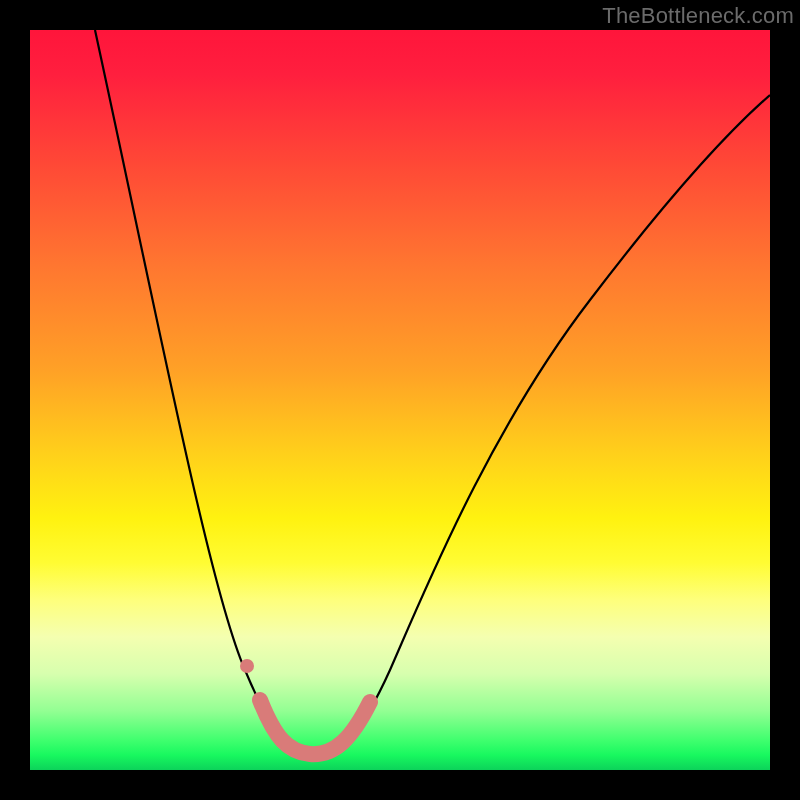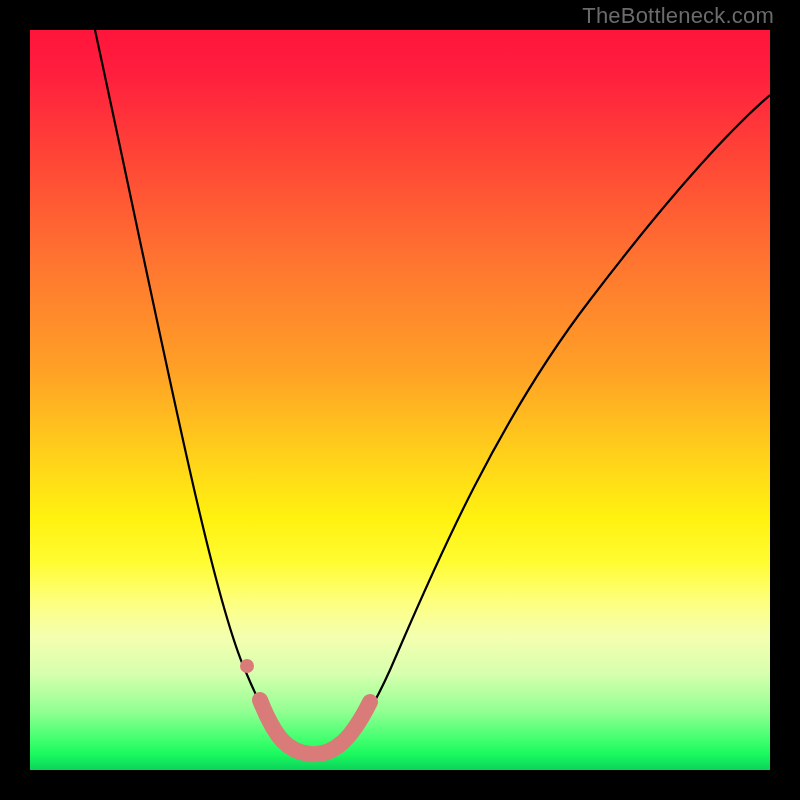--- a/index.html
+++ b/index.html
@@ -39,21 +39,21 @@
       #f4ffb0 82%,
       #d7ffae 87%,
       #93ff93 92%,
       #3fff6e 96%,
       #18f85f 98%,
       #0cd35a 100%);
   }
   .watermark {
     position: absolute;
     top: 3px;
-    right: 26px;
+    right: 6px;
     color: #6b6b6b;
     font-size: 22px;
     font-weight: 500;
     letter-spacing: 0.2px;
     user-select: none;
   }
   svg.curve {
     position: absolute;
     left: 0;
     top: 0;

